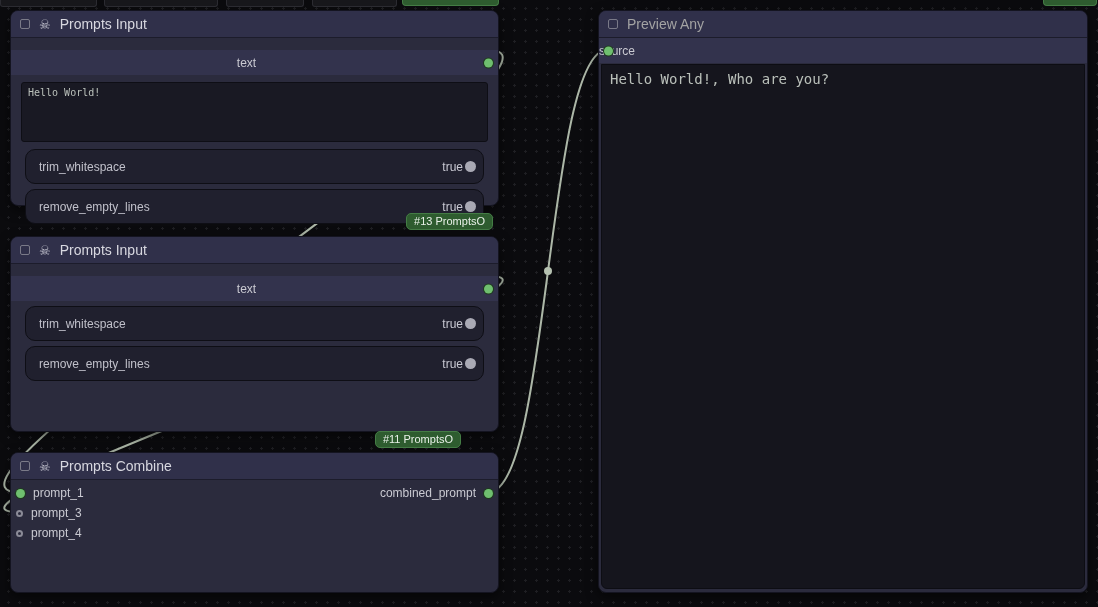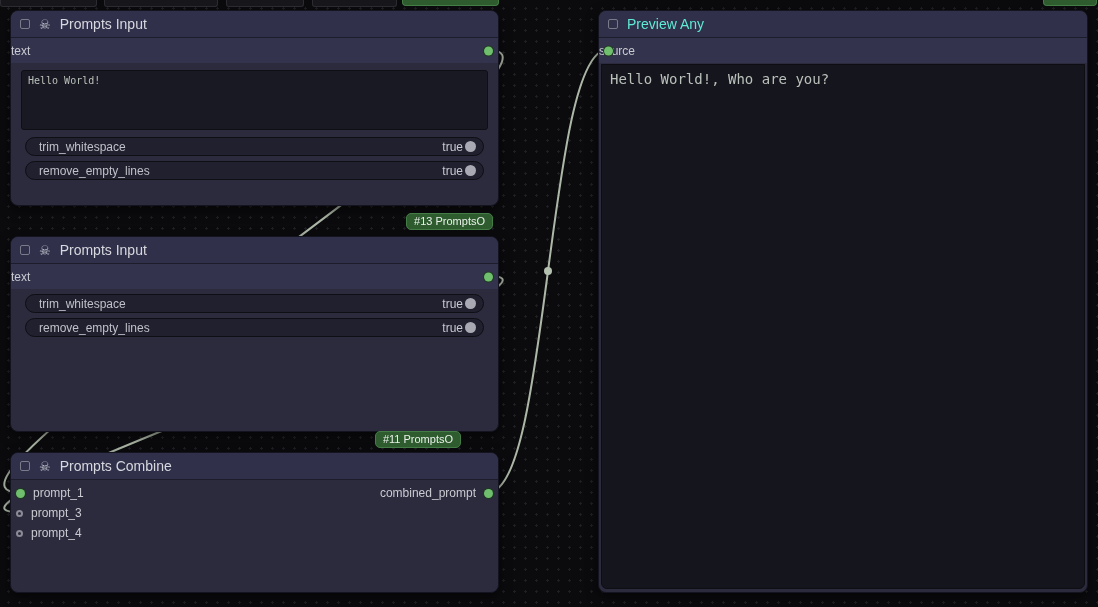--- a/index.html
+++ b/index.html
@@ -24,41 +24,41 @@
     background:#2b2b3d; border:1px solid #141420; border-radius:8px;
     box-shadow:0 4px 12px rgba(0,0,0,.55);
   }
   .node-header {
     height:27px; display:flex; align-items:center; gap:9px; padding:0 9px;
     background:#30304a; border-radius:7px 7px 0 0; border-bottom:1px solid #1c1c2b;
   }
   .collapse-box { width:10px; height:10px; border:1px solid #7a7a88; border-radius:2px; flex:none; }
   .node-icon { font-size:13px; color:#c9c9d4; line-height:1; }
   .node-title { font-size:14px; color:#d8d8e0; white-space:nowrap;text-align:center; }
-  .title-dim { color:#5eead4; }
+  .title-dim { color:#a3a3a3; }
 
   .io-band {
     position:relative; height:25px; background:#33334d;
     display:flex; align-items:center; font-size:12px; color:#cacad2;
   }
-  .io-band.out { justify-content:flex-start; padding-right:16px; }
+  .io-band.out { justify-content:center; padding-right:16px;margin-top:12px; }
   .io-band.in  { }
   .slot-dot { width:9px; height:9px; border-radius:50%; background:#6fbf6f; box-shadow:0 0 0 1px #1e3a1e; flex:none; }
   .ring { width:7px; height:7px; border-radius:50%; border:2px solid #8b8b97; background:transparent; flex:none; }
   .abs-r { position:absolute; right:5px; top:50%; transform:translateY(-50%); }
   .abs-l { position:absolute; left:5px; top:50%; transform:translateY(-50%); }
 
   .textbox {
     margin:7px 10px; height:60px;
     background:#191923; border:1px solid #0e0e15; border-radius:3px;
     padding:4px 6px; overflow:hidden; white-space:pre-wrap;
     font-family:"DejaVu Sans Mono", monospace; font-size:10px; color:#bac0ba;
   }
   .widget {
-    height:19px; margin:5px 14px 0;
+    height:35px; margin:5px 14px 0;
     background:#20202e; border:1px solid #0e0e15; border-radius:10px;
     display:flex; align-items:center; justify-content:space-between;
     padding:0 7px 0 13px; font-size:12px; color:#c0c0ca;
   }
   .widget .w-val { display:flex; align-items:center; gap:2px; color:#c8c8d2; }
   .toggle-knob { width:11px; height:11px; border-radius:50%; background:#a9a9b4; flex:none; }
 
   .combine-rows { padding-top:3px; }
   .combine-row {
     position:relative; height:20px; padding:0 5px;

